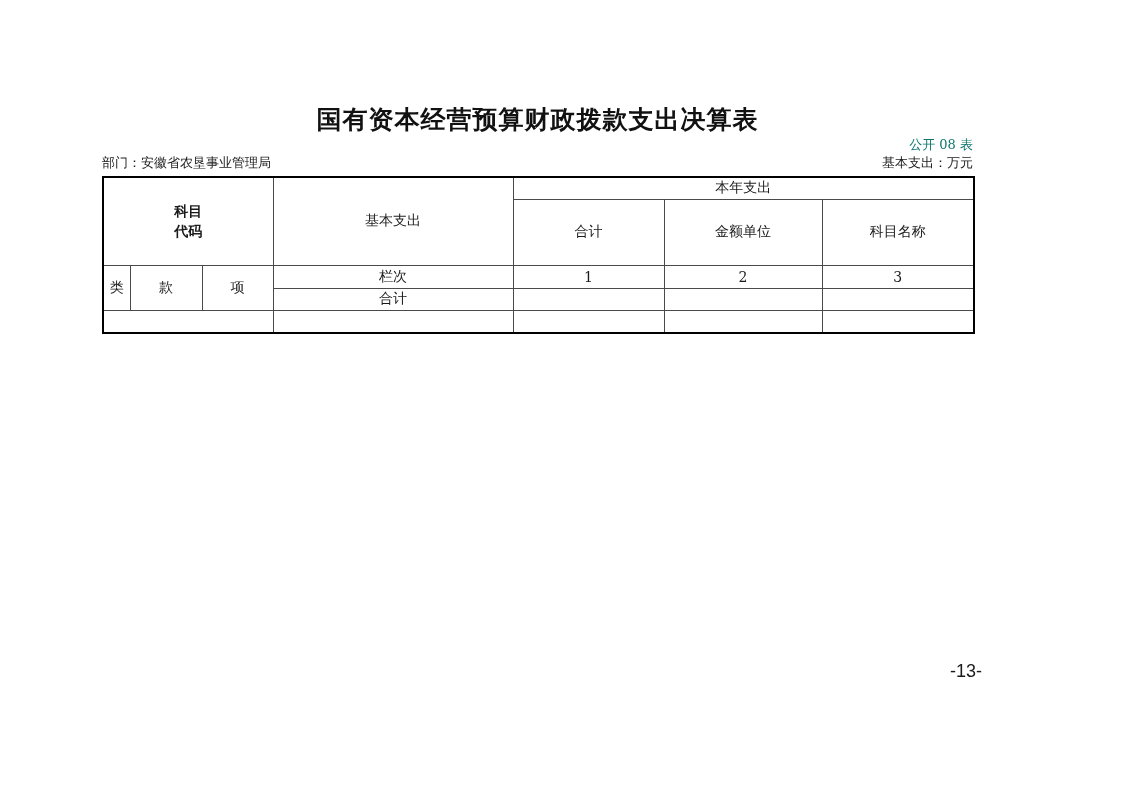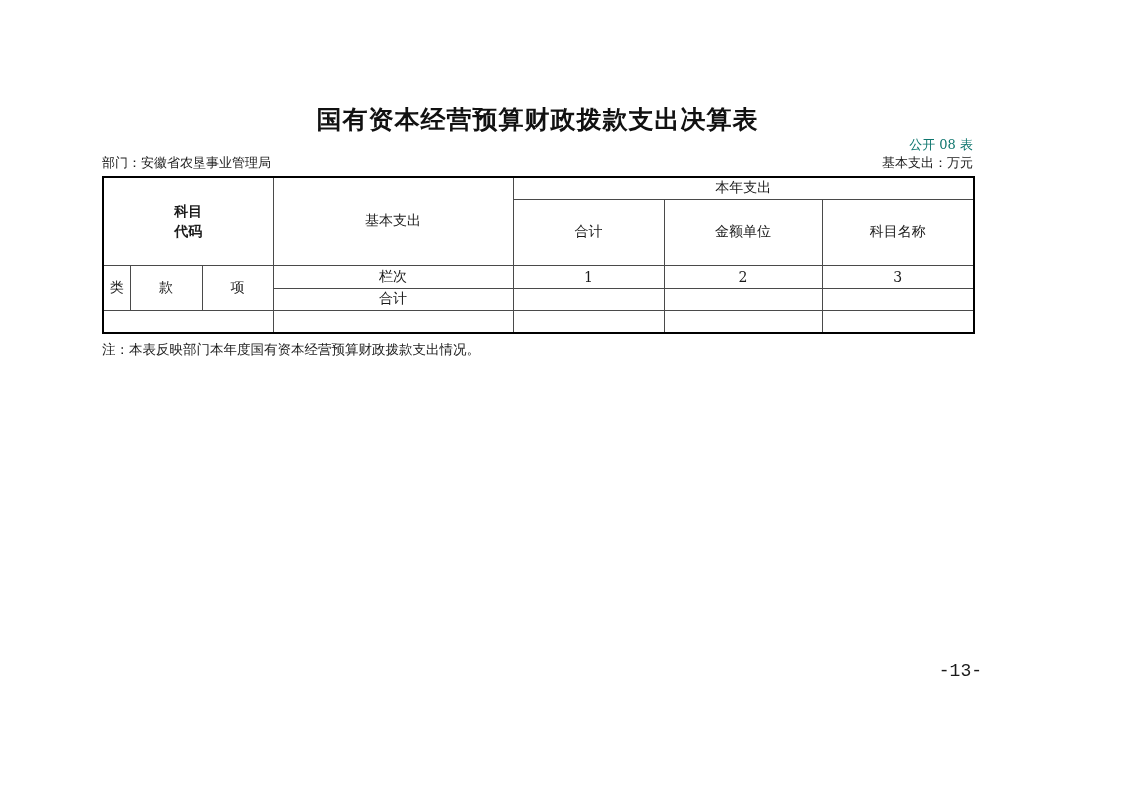--- a/index.html
+++ b/index.html
@@ -57,21 +57,21 @@
   td.multiline { white-space: pre-line; line-height: 1.45; font-weight: bold; }
   td.num { font-size: 13px; }
 
   .notes {
     position: absolute; top: 339px; left: 0; width: 100%;
     font-size: 13.5px; line-height: 20px; color: #1a1a1a;
   }
   .page-number {
     position: absolute; top: 661px; right: 141px;
     font-size: 18px; color: #1a1a1a;
-    font-family: Liberation Mono, monospace;
+    font-family: Liberation Sans, sans-serif;
   }
 </style>
 </head>
 <body>
 
 <div class="sheet">
   <div class="content">
 
     <div class="doc-title">国有资本经营预算财政拨款支出决算表</div>
 
@@ -123,19 +123,18 @@
           <td colspan="3"></td>
           <td></td>
           <td></td>
           <td></td>
           <td></td>
         </tr>
       </tbody>
     </table>
 
     <div class="notes">
-      <div>注：本表反映部门本年度国有资本经营预算财政拨款支出情况。</div>
     </div>
 
   </div>
 
   <div class="page-number">-13-</div>
 </div>
 
 </body></html>

